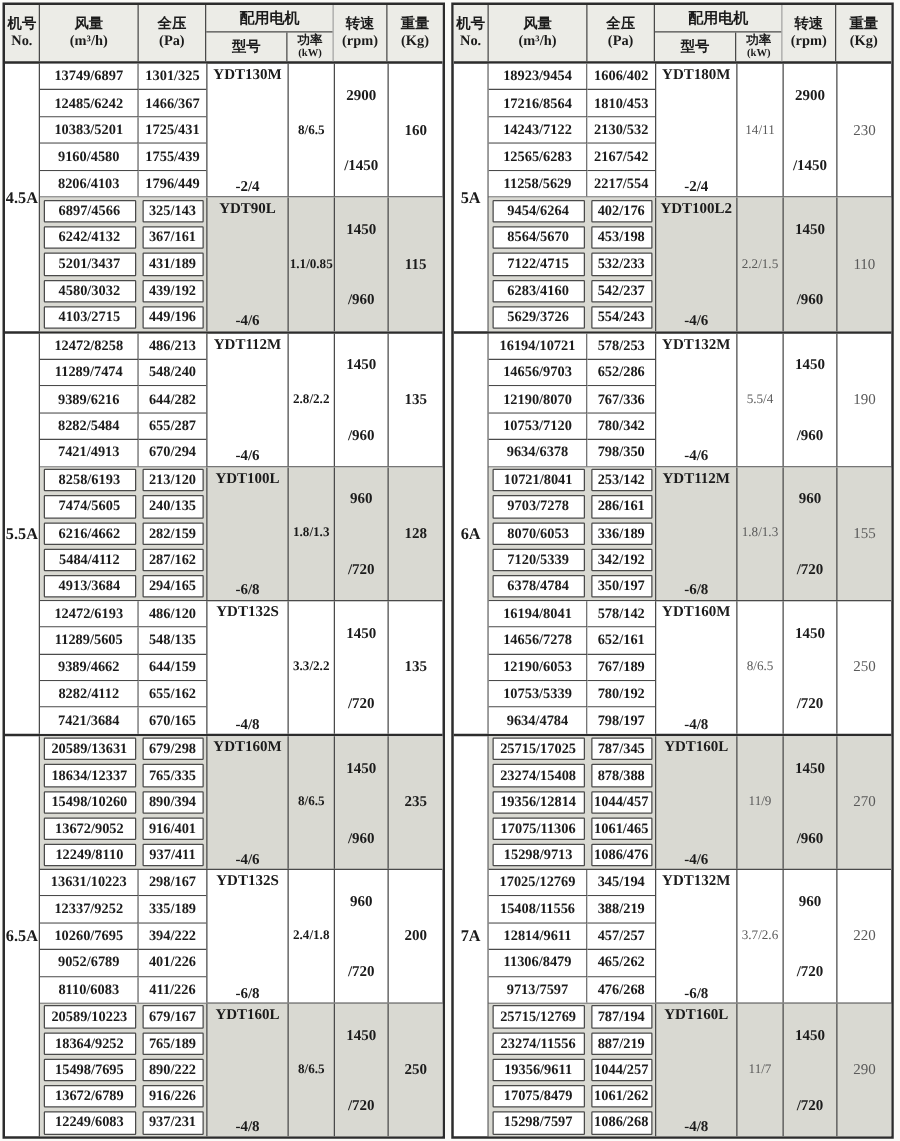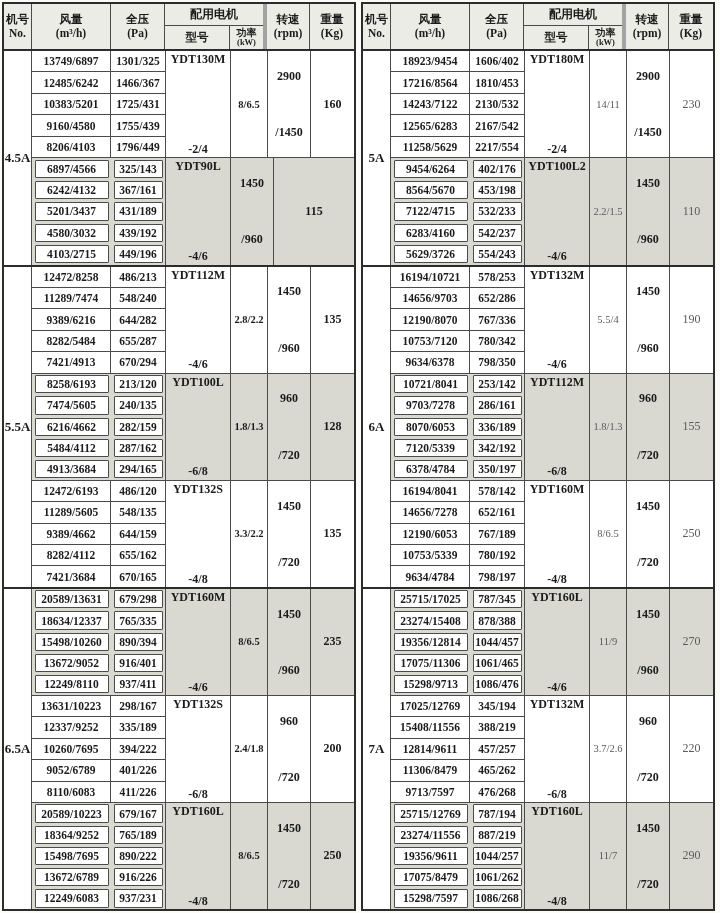--- a/index.html
+++ b/index.html
@@ -3,21 +3,21 @@
 <meta charset="utf-8">
 <style>
   * { box-sizing: border-box; margin: 0; padding: 0; }
   html,body { width: 720px; background: #fbfbf8; font-family: "Liberation Serif", "DejaVu Serif", serif; color: #1b1b1b; }
   .wrap { display: flex; gap: 5px; padding: 2px; width: 720px; height: 913px; }
   .spec-table { width: 354px; height: 909px; border: 2px solid #2c2c2c; background: #fff; display: flex; flex-direction: column; }
   .thead { display: flex; height: 47px; background: #ecece7; border-bottom: 2px solid #2c2c2c; font-weight: bold; flex-shrink: 0; }
   .hcell { display: flex; flex-direction: column; justify-content: center; align-items: center; font-size: 11.5px; line-height: 1.2; text-align: center; }
   .vline { border-right: 1px solid #4a4a4a; }
   .w-no { width: 28px; } .w-flow { width: 79px; } .w-pr { width: 54px; }
-  .motor-block { width: 102px; display: flex; flex-direction: column; border-right: 4px solid #a3a3a3; }
+  .motor-block { width: 102px; display: flex; flex-direction: column; border-right: 1px solid #a3a3a3; }
   .motor-top { flex: 0.95; display: flex; align-items: center; justify-content: center; border-bottom: 1px solid #4a4a4a; font-size: 12px; }
   .motor-bottom { flex: 1.05; display: flex; }
   .mb-model { width: 65px; border-right: 1px solid #4a4a4a; display: flex; align-items: center; justify-content: center; font-size: 11.5px; }
   .mb-pow { flex: 1; display: flex; flex-direction: column; align-items: center; justify-content: center; font-size: 10px; line-height: 1.05; }
   .mb-pow .kw { font-size: 8.5px; }
   .w-spd { width: 43px; } .w-wt { flex: 1; }
   .tbody { flex: 1; display: flex; flex-direction: column; }
   .group { display: flex; border-bottom: 2px solid #2c2c2c; }
   .group:last-child { border-bottom: none; }
   .gno { width: 28px; display: flex; align-items: center; justify-content: center; font-weight: bold; font-size: 13px; border-right: 1px solid #4a4a4a; }
@@ -168,20 +168,23 @@
                   <span>439/192</span>
                 </div>
                 <div class="dcell">
                   <span>449/196</span>
                 </div>
               </div>
               <div class="mcell m-model">
                 <span>YDT90L</span>
                 <span>-4/6</span>
               </div>
+              <div class="mcell m-pow">
+                <span>1.1/0.85</span>
+              </div>
               <div class="mcell m-spd">
                 <span>1450</span>
                 <span>/960</span>
               </div>
               <div class="mcell m-wt">
                 <span>115</span>
               </div>
             </div>
           </div>
         </div>

